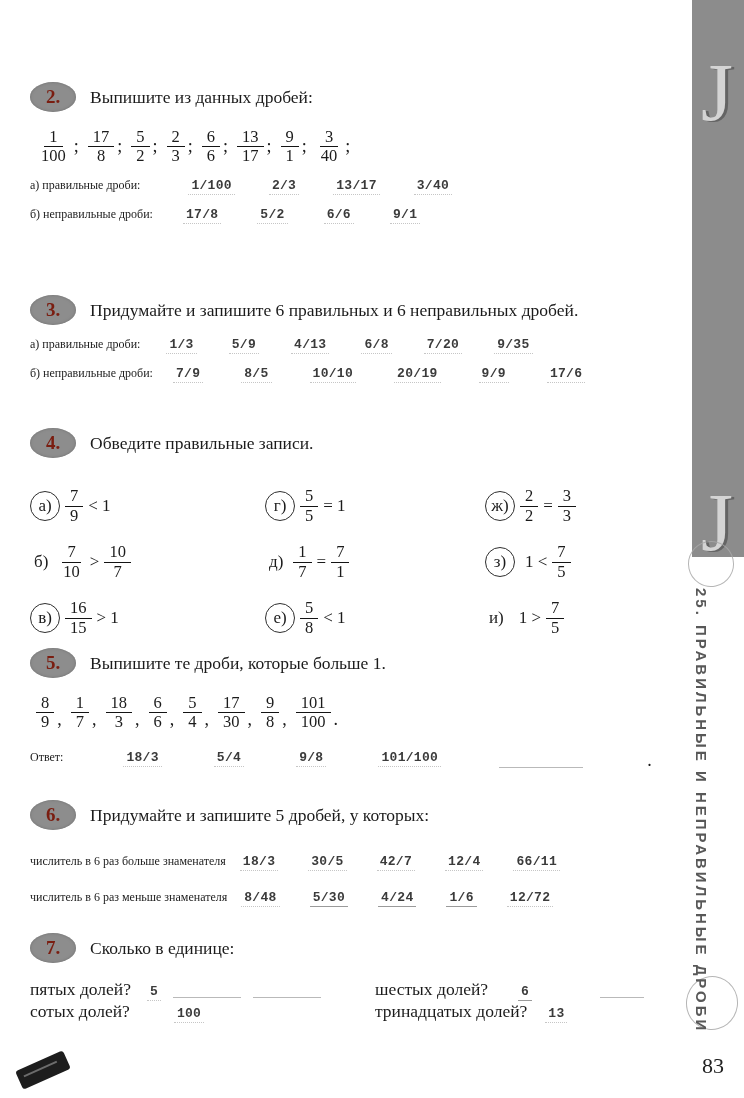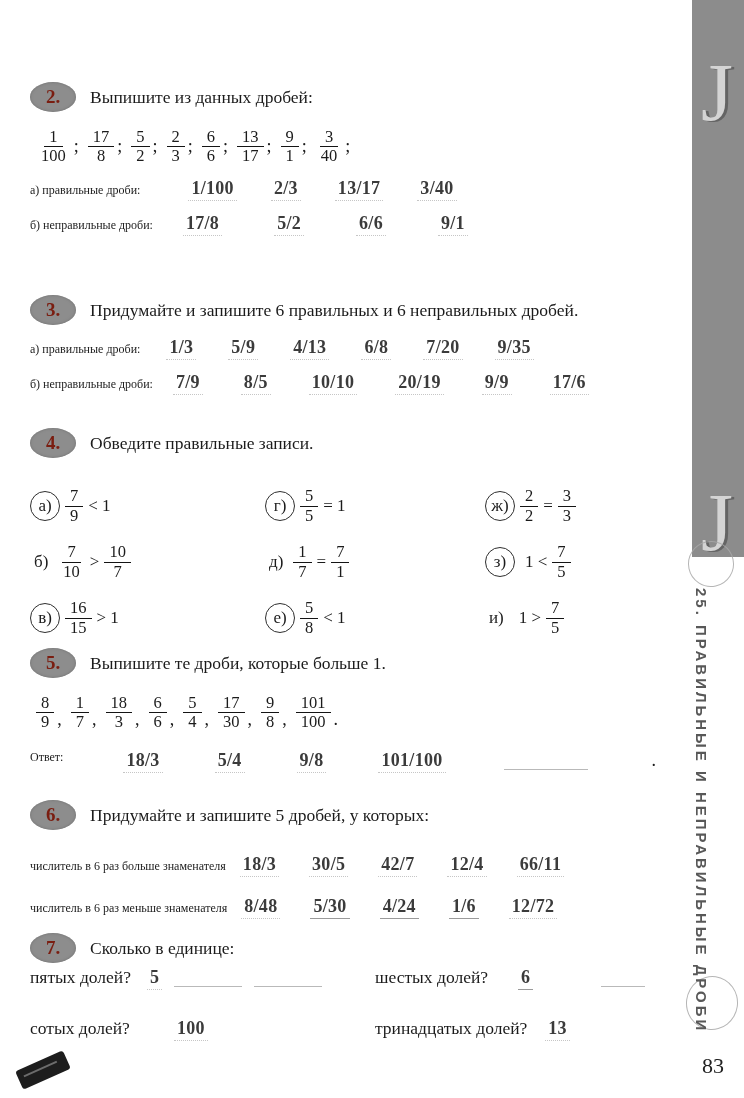--- a/index.html
+++ b/index.html
@@ -24,27 +24,27 @@
 
   
   .frac-row{display:flex;align-items:center;margin-top:16px;margin-left:6px;}
   .frac-row .sep{font-size:18px;margin:0 9px 0 3px;}
   .frac-row.sep-low .sep{align-self:flex-end;margin-bottom:2px;}
 
   
   .part-row{display:flex;align-items:baseline;margin-top:12px;}
   .part-label{font-size:12px;white-space:nowrap;}
   .answers{display:flex;align-items:baseline;}
-  .hand{font-family:Liberation Serif, serif;font-weight:700;
-        font-size:18px;color:var(--handwriting,#3b3b3b);letter-spacing:.3px;
+  .hand{font-family:Liberation Mono, monospace;font-weight:700;
+        font-size:13px;color:var(--handwriting,#3b3b3b);letter-spacing:.3px;
         border-bottom:1px dotted #c6c6c6;padding:0 3px 1px;white-space:nowrap;}
   .hand.u-line{border-bottom:1.6px solid #9a9a9a;}
 
   .parts-ex2 .answers{margin-left:48px;gap:34px;}
-  .parts-ex2 .part-row:nth-child(2) .answers{margin-left:30px;gap:52px;}
+  .parts-ex2 .part-row:nth-child(2) .answers{margin-left:30px;gap:36px;}
   .parts-ex3 .answers{margin-left:26px;gap:32px;}
   .parts-ex3 .part-row:nth-child(2) .answers{margin-left:20px;gap:38px;}
 
   
   .ex4-grid{display:grid;grid-template-columns:235px 220px 1fr;grid-auto-rows:56px;
             margin-top:20px;align-items:center;}
   .ex4-cell{display:flex;align-items:center;font-size:17px;}
   .letter{margin-right:6px;padding:3px 4px;}
   .letter.circled{display:inline-flex;align-items:center;justify-content:center;
         min-width:22px;height:26px;border:1.6px solid #2f2f2f;border-radius:50%;
@@ -59,21 +59,21 @@
   .answer-line .blank-line{width:84px;margin-left:58px;}
   .trailing-period{margin-left:64px;font-size:18px;}
 
   
   .rows-ex6 .part-row{margin-top:19px;}
   .rows-ex6 .part-row:first-child{margin-top:24px;}
   .rows-ex6 .answers{margin-left:14px;gap:30px;}
   .rows-ex6 .part-row:nth-child(2) .answers{margin-left:14px;}
 
   
-  .qa-grid{display:grid;grid-template-columns:345px 1fr;row-gap:28px;margin-top:4px;}
+  .qa-grid{display:grid;grid-template-columns:345px 1fr;row-gap:0;margin-top:16px;}
   .qa-cell{display:flex;align-items:baseline;}
   .qa-q{font-size:17.5px;white-space:nowrap;}
   .qa-a{margin-left:16px;}
   .qa-cell:nth-child(2) .qa-a{margin-left:30px;}
   .qa-cell:nth-child(3) .qa-a{margin-left:44px;}
   .qa-cell:nth-child(4) .qa-a{margin-left:18px;}
   .qa-cell .blank-line{width:68px;margin-left:12px;}
   .qa-cell .blank-line:first-of-type{width:26px;margin-left:50px;}
   .qa-cell:nth-child(2) .blank-line{width:44px;margin-left:68px;}
 

